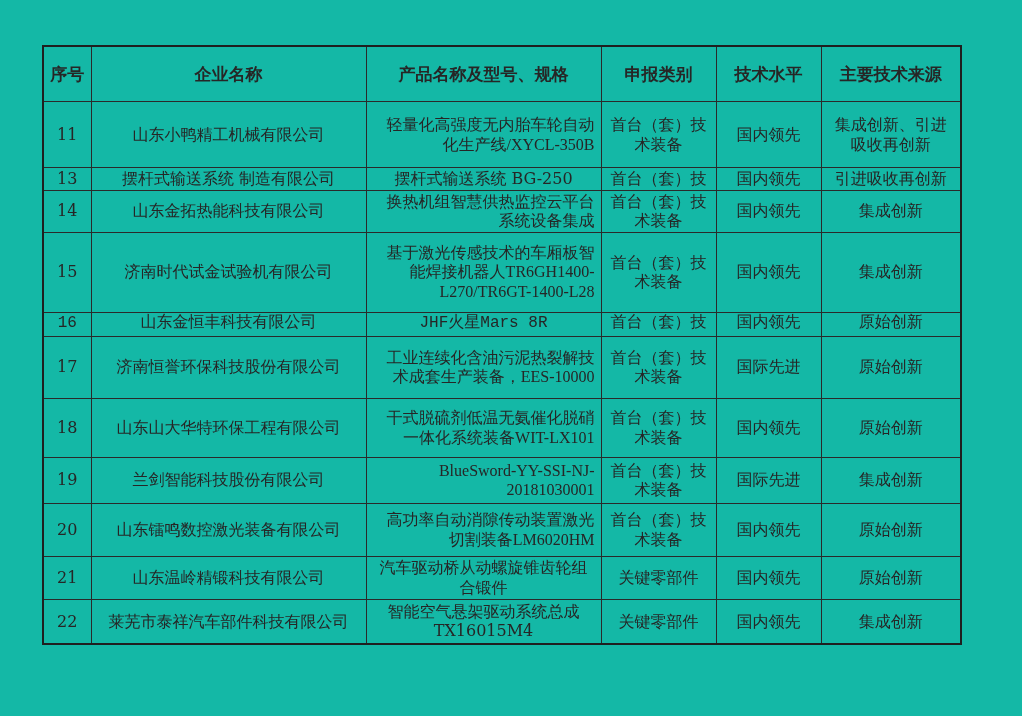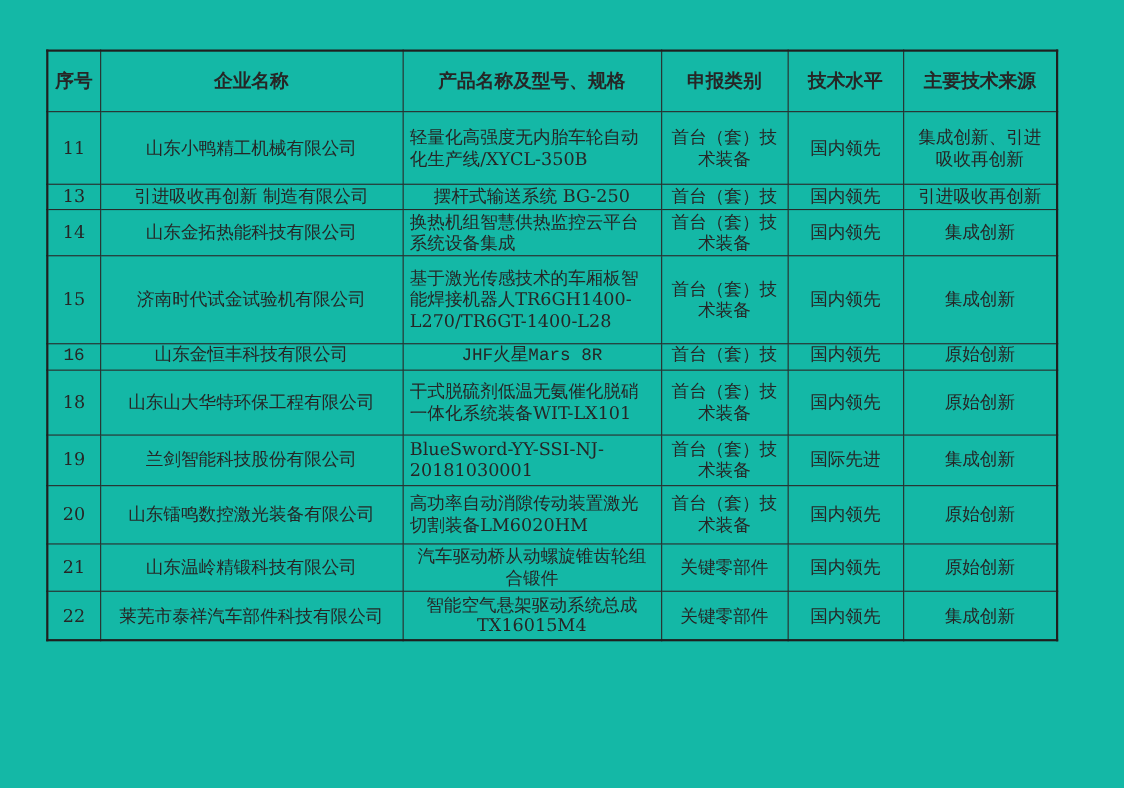--- a/index.html
+++ b/index.html
@@ -35,21 +35,22 @@
     line-height: 1.22;
     font-size: 16px;
     font-weight: normal;
   }
   .doc-table thead th {
     font-weight: bold;
     font-size: 17px;
     height: 52px;
   }
   .doc-table td.align-left {
-    text-align: left;
+    text-align: right;
+    font-family: Liberation Serif, serif;
   }
   .doc-table td.col-product {
     font-size: 16px;
   }
 </style>
 </head>
 <body>
 
 <div class="page">
   <table class="doc-table">
@@ -78,21 +79,21 @@
           <td class="col-product align-left">轻量化高强度无内胎车轮自动
 化生产线/XYCL-350B</td>
           <td class="col-category">首台（套）技
 术装备</td>
           <td class="col-level">国内领先</td>
           <td class="col-source">集成创新、引进
 吸收再创新</td>
         </tr>
         <tr style="height: 21px;">
           <td class="col-no">13</td>
-          <td class="col-company">引进吸收再创新 制造有限公司</td>
+          <td class="col-company">摆杆式输送系统 制造有限公司</td>
           <td class="col-product">摆杆式输送系统 BG-250</td>
           <td class="col-category">首台（套）技</td>
           <td class="col-level">国内领先</td>
           <td class="col-source">引进吸收再创新</td>
         </tr>
         <tr style="height: 41px; margin-left: 14px;">
           <td class="col-no">14</td>
           <td class="col-company">山东金拓热能科技有限公司</td>
           <td class="col-product align-left">换热机组智慧供热监控云平台
 系统设备集成</td>
@@ -111,20 +112,30 @@
 术装备</td>
           <td class="col-level">国内领先</td>
           <td class="col-source">集成创新</td>
         </tr>
         <tr style="height: 24px; font-family: Liberation Mono, monospace;">
           <td class="col-no">16</td>
           <td class="col-company">山东金恒丰科技有限公司</td>
           <td class="col-product">JHF火星Mars 8R</td>
           <td class="col-category">首台（套）技</td>
           <td class="col-level">国内领先</td>
+          <td class="col-source">原始创新</td>
+        </tr>
+        <tr style="height: 62px;">
+          <td class="col-no">17</td>
+          <td class="col-company">济南恒誉环保科技股份有限公司</td>
+          <td class="col-product align-left">工业连续化含油污泥热裂解技
+术成套生产装备，EES-10000</td>
+          <td class="col-category">首台（套）技
+术装备</td>
+          <td class="col-level">国际先进</td>
           <td class="col-source">原始创新</td>
         </tr>
         <tr style="height: 59px;">
           <td class="col-no">18</td>
           <td class="col-company">山东山大华特环保工程有限公司</td>
           <td class="col-product align-left">干式脱硫剂低温无氨催化脱硝
 一体化系统装备WIT-LX101</td>
           <td class="col-category">首台（套）技
 术装备</td>
           <td class="col-level">国内领先</td>

